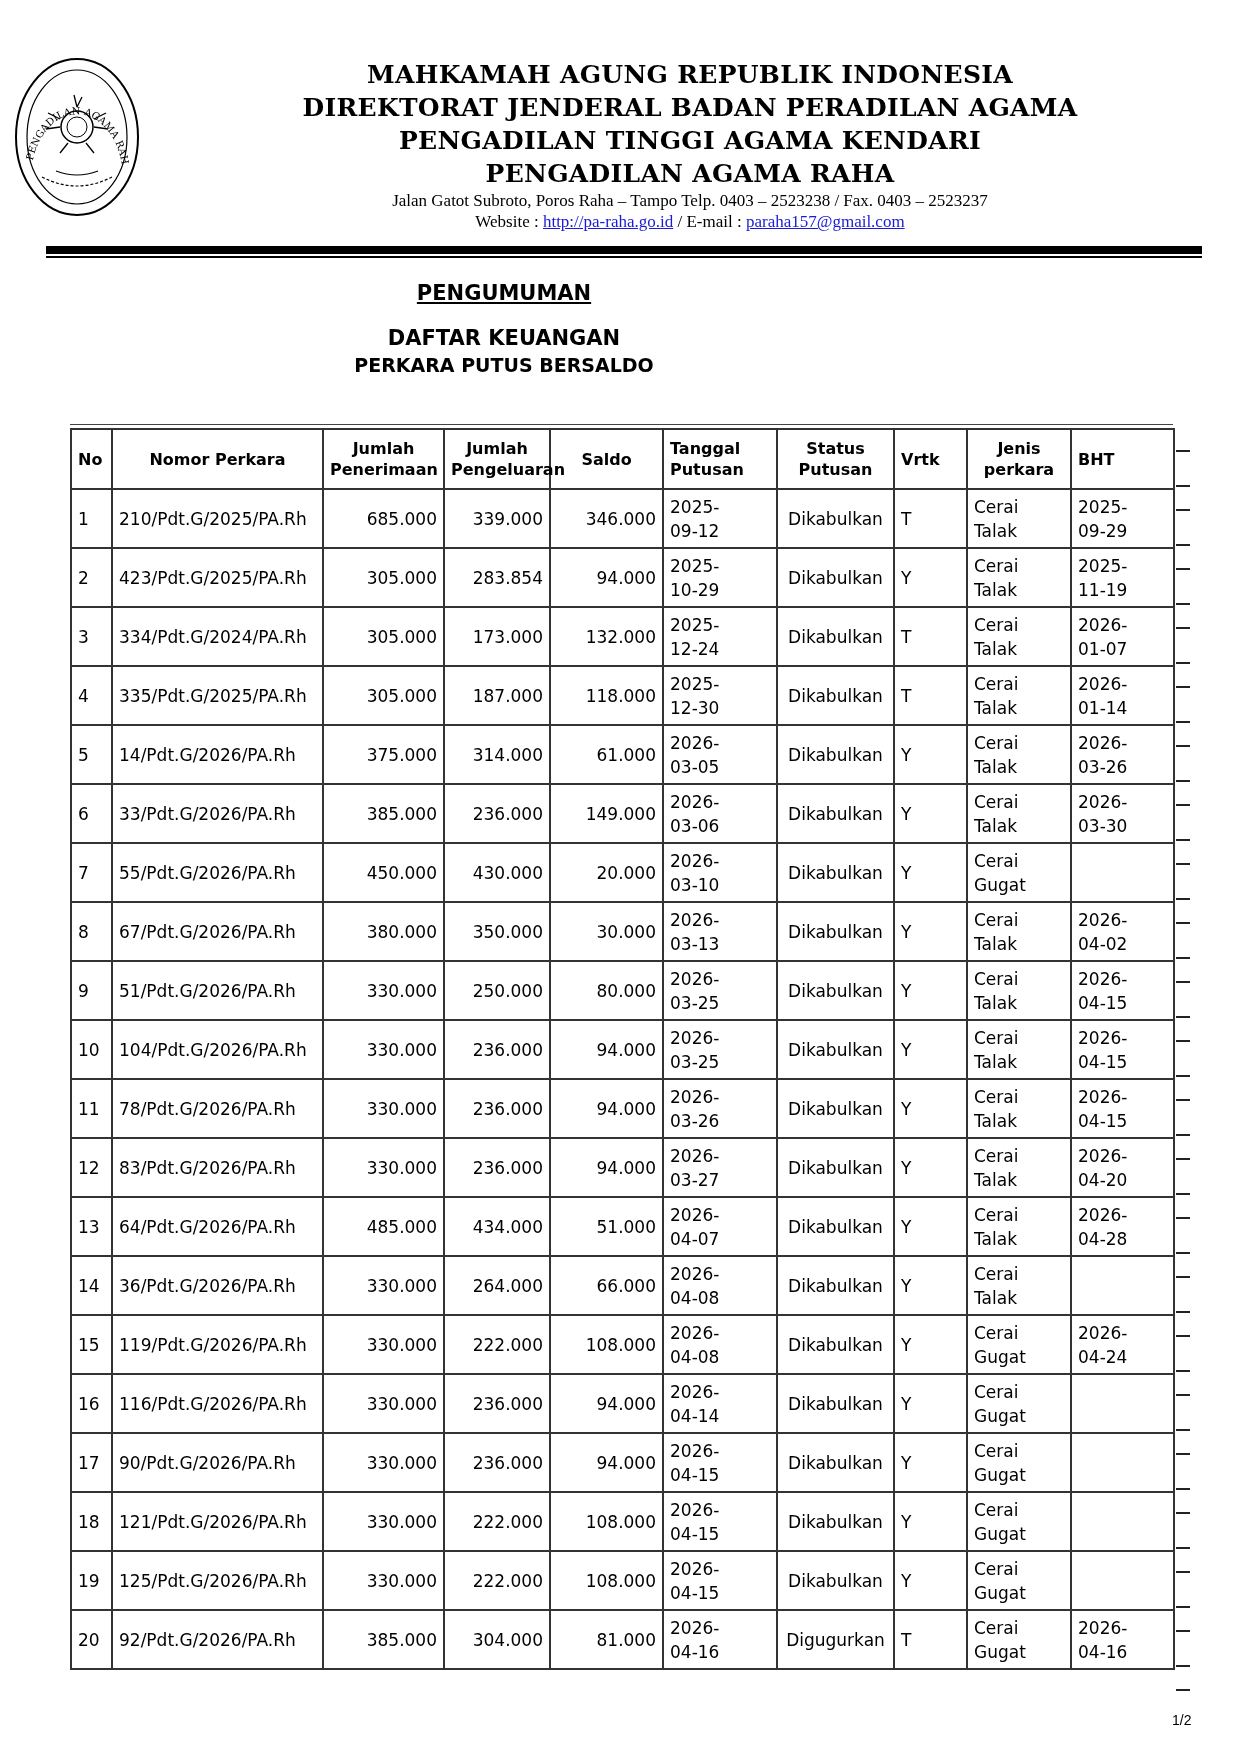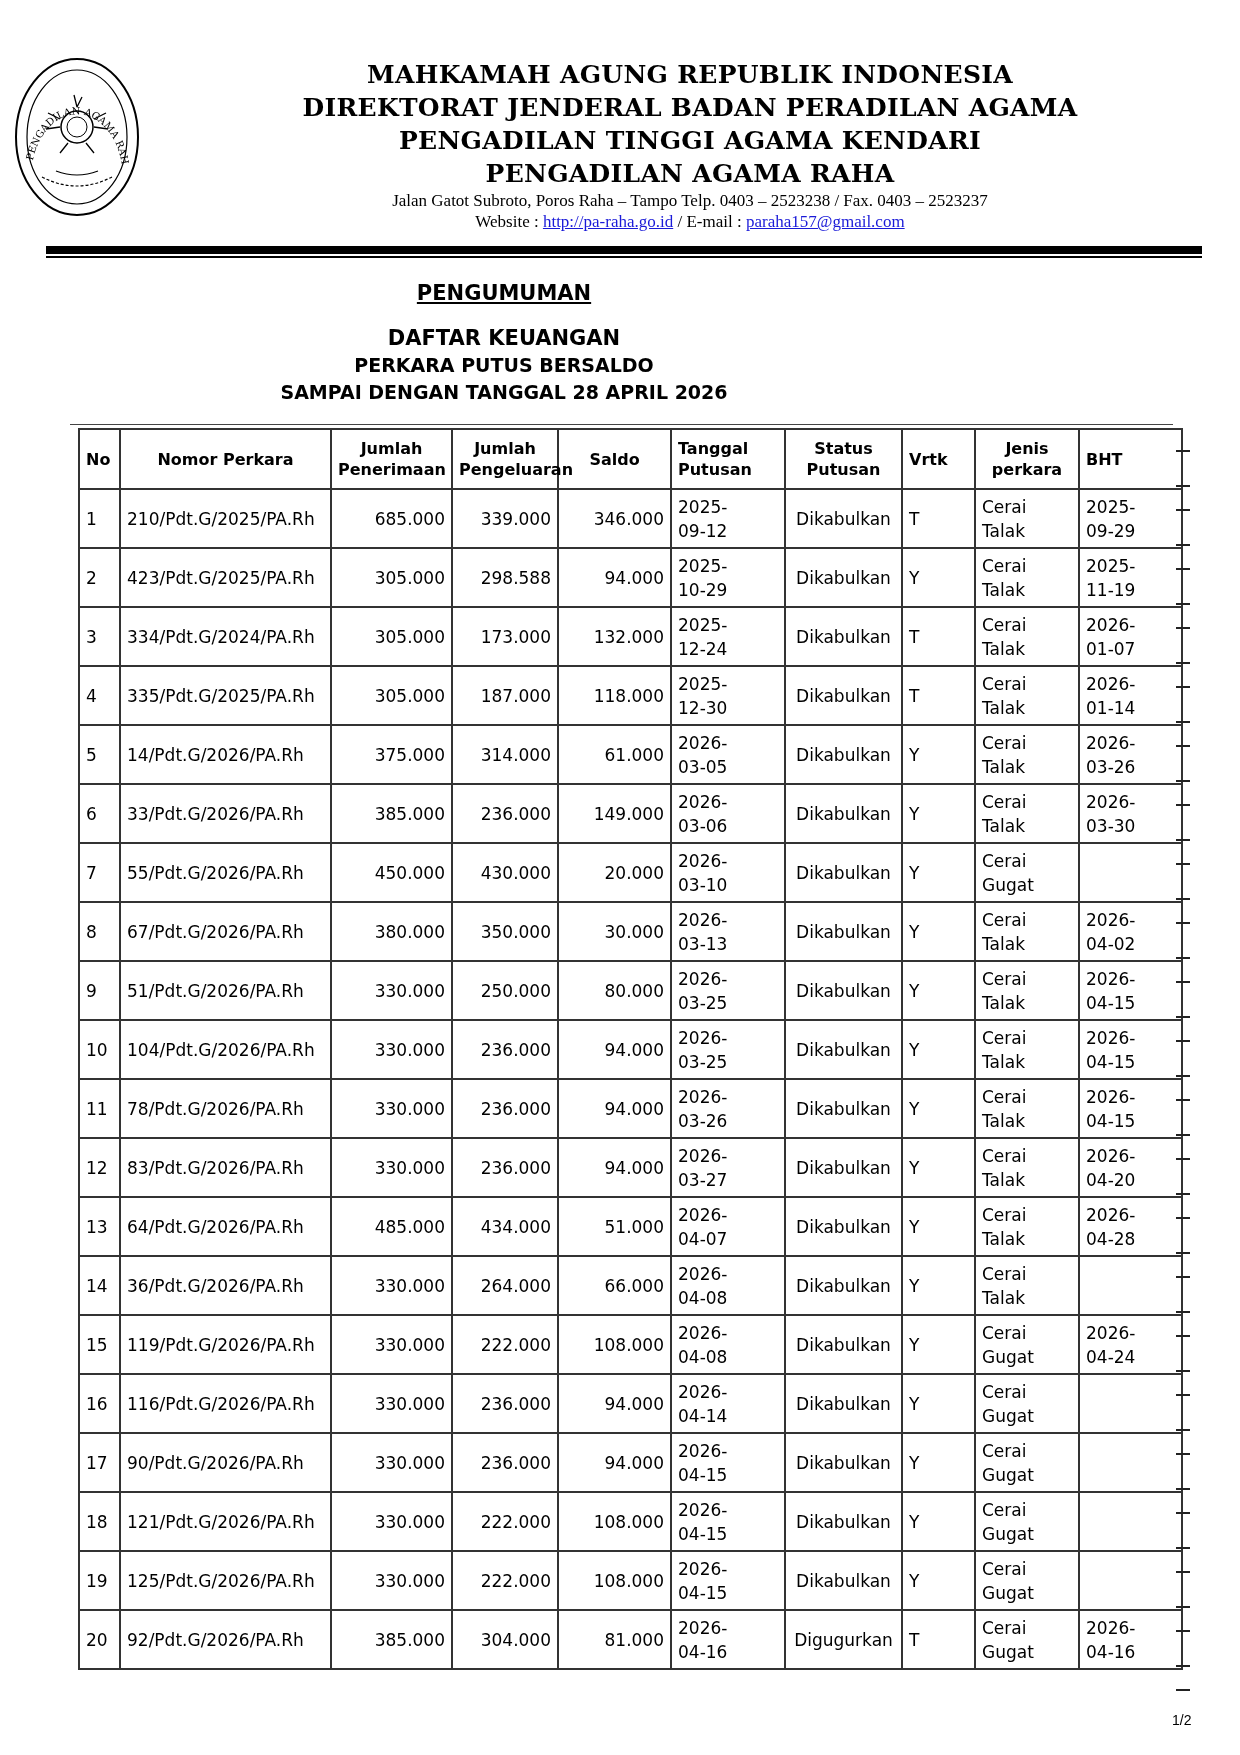--- a/index.html
+++ b/index.html
@@ -11,21 +11,21 @@
   .lh-addr { font-family: "Liberation Serif", serif; font-size: 17px; line-height: 20px; margin-top: 1px; }
   .lh-addr a { color: #1a1ad8; text-decoration: underline; }
   .rule-thick { position: absolute; left: 46px; width: 1156px; top: 246px; height: 8px; background: #000; }
   .rule-thin { position: absolute; left: 46px; width: 1156px; top: 256px; height: 2px; background: #000; }
 
   .titles { position: absolute; left: 0; width: 1008px; top: 278px; text-align: center; font-family: "DejaVu Sans", "Liberation Sans", sans-serif; font-weight: bold; }
   .t-announce { font-size: 21px; line-height: 30px; text-decoration: underline; }
   .t-main { font-size: 21px; line-height: 28px; margin-top: 16px; }
   .t-sub { font-size: 19px; line-height: 27px; }
 
-  .table-wrap { position: absolute; left: 78px; top: 428px; width: 933px; }
+  .table-wrap { position: absolute; left: 70px; top: 428px; width: 933px; }
   .top-double { position: absolute; left: 70px; top: 424px; width: 1103px; height: 1px; background:#444; }
   table { border-collapse: collapse; width: 1103px; table-layout: fixed; font-family: "DejaVu Sans", "Liberation Sans", sans-serif; font-size: 17px; }
   th, td { border: 2px solid #333; padding: 0 6px; vertical-align: middle; }
   th { font-weight: bold; font-size: 16px; line-height: 21px; height: 58px; text-align: center; }
   td { height: 57px; line-height: 24px; }
   th.left { text-align: left; }
   td.num { text-align: right; }
   td.center { text-align: center; }
   .side-marks { position: absolute; left: 1176px; top: 424px; width: 14px; }
   .mark { position: absolute; left: 0; width: 14px; height: 2px; background: #222; }
@@ -66,21 +66,20 @@
     </div>
   </div>
   <div class="rule-thick"></div>
   <div class="rule-thin"></div>
 </div>
 
 <div class="titles">
   <div class="t-announce">PENGUMUMAN</div>
   <div class="t-main">DAFTAR KEUANGAN</div>
   <div class="t-sub">PERKARA PUTUS BERSALDO</div>
-  <div class="t-sub">SAMPAI DENGAN TANGGAL 28 APRIL 2026</div>
 </div>
 
 <div class="top-double"></div>
 
 <div class="table-wrap">
   <table>
     <colgroup>
       <col style="width:41px">
         <col style="width:211px">
         <col style="width:121px">
@@ -116,21 +115,21 @@
           <td><span>2025-</span><br><span>09-12</span></td>
           <td class="center"><span>Dikabulkan</span></td>
           <td><span>T</span></td>
           <td><span>Cerai</span><br><span>Talak</span></td>
           <td><span>2025-</span><br><span>09-29</span></td>
         </tr>
         <tr>
           <td><span>2</span></td>
           <td><span>423/Pdt.G/2025/PA.Rh</span></td>
           <td class="num"><span>305.000</span></td>
-          <td class="num"><span>298.588</span></td>
+          <td class="num"><span>283.854</span></td>
           <td class="num"><span>94.000</span></td>
           <td><span>2025-</span><br><span>10-29</span></td>
           <td class="center"><span>Dikabulkan</span></td>
           <td><span>Y</span></td>
           <td><span>Cerai</span><br><span>Talak</span></td>
           <td><span>2025-</span><br><span>11-19</span></td>
         </tr>
         <tr>
           <td><span>3</span></td>
           <td><span>334/Pdt.G/2024/PA.Rh</span></td>

